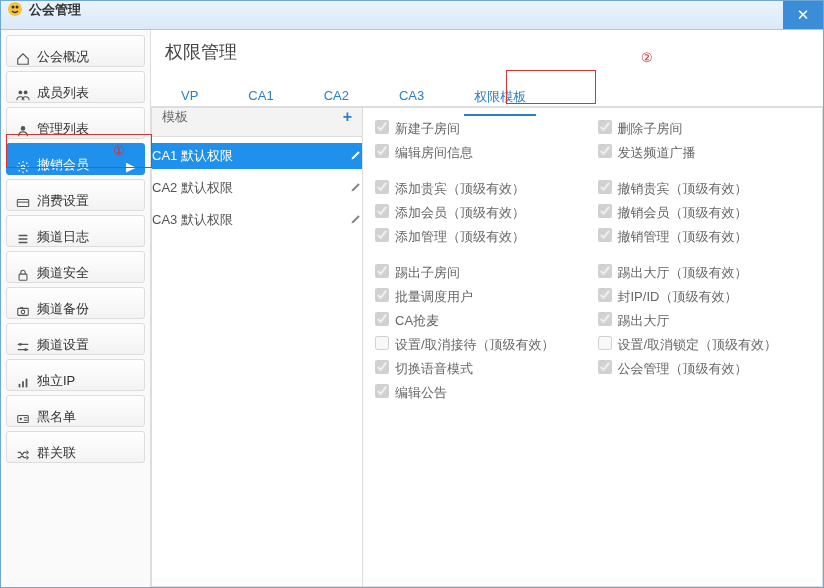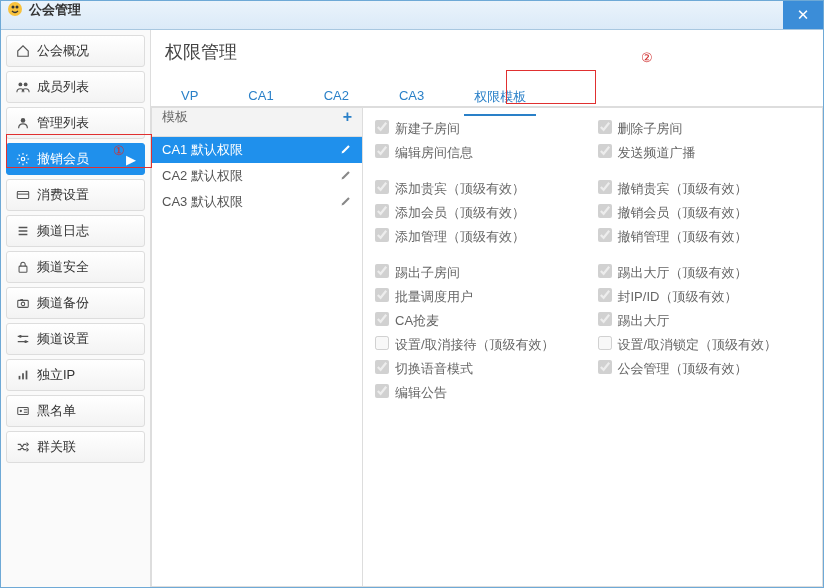--- a/index.html
+++ b/index.html
@@ -3,39 +3,39 @@
 <meta charset="utf-8">
 <style>
 html, body { margin:0; padding:0; font-family: "Microsoft YaHei", Arial, sans-serif; font-size:13px; color:#333; background:#fff; }
 .window { width:824px; height:588px; border:1px solid #6ea9d6; box-sizing:border-box; display:flex; flex-direction:column; position:relative;}
 .titlebar { height:28px; background:linear-gradient(#eaf3fb,#dbeaf8); border-bottom:1px solid #a8c7e0; display:flex; align-items:flex-start; padding:0 6px; position:relative;}
 .titlebar .icon { width:16px; height:16px; margin-right:6px; display:inline-flex;}
 .titlebar .title { font-weight:bold; color:#333;}
 .titlebar .close { position:absolute; right:0; top:0; width:40px; height:28px; background:#3b8dd8; color:#fff; display:flex; align-items:center; justify-content:center; font-size:15px; cursor:pointer;}
 .body { flex:1; display:flex; min-height:0;}
 .sidebar { width:150px; border-right:1px solid #ddd; background:#fafafa; padding:5px 5px; box-sizing:border-box;}
-.sidebar-item { display:flex; align-items:center; height:30px; padding:0 8px; border:1px solid #ddd; border-radius:3px; margin-bottom:4px; background:linear-gradient(#fff,#f3f3f3); cursor:pointer; position:relative;}
+.sidebar-item { display:flex; align-items:flex-end; height:30px; padding:0 8px; border:1px solid #ddd; border-radius:3px; margin-bottom:4px; background:linear-gradient(#fff,#f3f3f3); cursor:pointer; position:relative;}
 .sidebar-item.active { background:#1f90ec; color:#fff; border:1px solid #1f90ec;}
 .sidebar-item .si-icon { width:16px; display:inline-flex; justify-content:center; margin-right:6px; color:#555;}
 .sidebar-item.active .si-icon { color:#fff;}
 .sidebar-item .arrow { position:absolute; right:8px;}
 .red-outline { position:absolute; border:1px solid #e03030; pointer-events:none; box-sizing:border-box;}
 .main { flex:1; display:flex; flex-direction:column; min-width:0;}
 .page-title { font-size:18px; color:#444; padding:10px 14px 6px;}
 .tabs-wrap { border-bottom:1px solid #ddd; position:relative; padding-left:20px;}
 .tabs { display:flex; gap:30px; }
 .tab { padding:8px 10px; color:#2a80c8; cursor:pointer; position:relative; top:10px;}
 .tab.active { color:#2a80c8; border-bottom:2px solid #2a80c8;}
 .annot { position:absolute; color:#d03030; font-size:13px;}
 .content { flex:1; display:flex; min-height:0; border:1px solid #ddd; margin:0;}
 .tpl-pane { width:210px; border-right:1px solid #ddd; display:flex; flex-direction:column;}
 .tpl-header, .perm-header { height:28px; display:flex; align-items:flex-start; padding:0 10px; background:#f3f3f3; border-bottom:1px solid #ddd; color:#666;}
 .tpl-header .plus { margin-left:auto; color:#2a80c8; font-weight:bold; font-size:16px; cursor:pointer;}
 .tpl-list { flex:1; overflow:auto;}
-.tpl-row { height:26px; display:flex; align-items:center; padding:0 10px; color:#555; cursor:pointer; position:relative;}
+.tpl-row { height:26px; display:flex; align-items:center; padding:0 0; color:#555; cursor:pointer; position:relative;margin-top:6px;}
 .tpl-row.active { background:#1f90ec; color:#fff;}
 .tpl-row .edit { margin-left:auto; color:#888; cursor:pointer;}
 .tpl-row.active .edit { color:#fff;}
 .perm-pane { flex:1; display:flex; flex-direction:column;}
 .perm-body { flex:1; padding:8px 12px; overflow:auto;}
 .perm-group { display:grid; grid-template-columns: 1fr 1fr; column-gap:10px; row-gap:6px; padding:4px 0;}
 .perm-sep { height:10px;}
 .perm-item { display:flex; align-items:flex-start; color:#666; font-size:13px;}
 .perm-item input[type=checkbox]{ width:14px; height:14px; margin:0 6px 0 0; accent-color:#999;}
 .perm-item.unchecked input[type=checkbox]{ }

